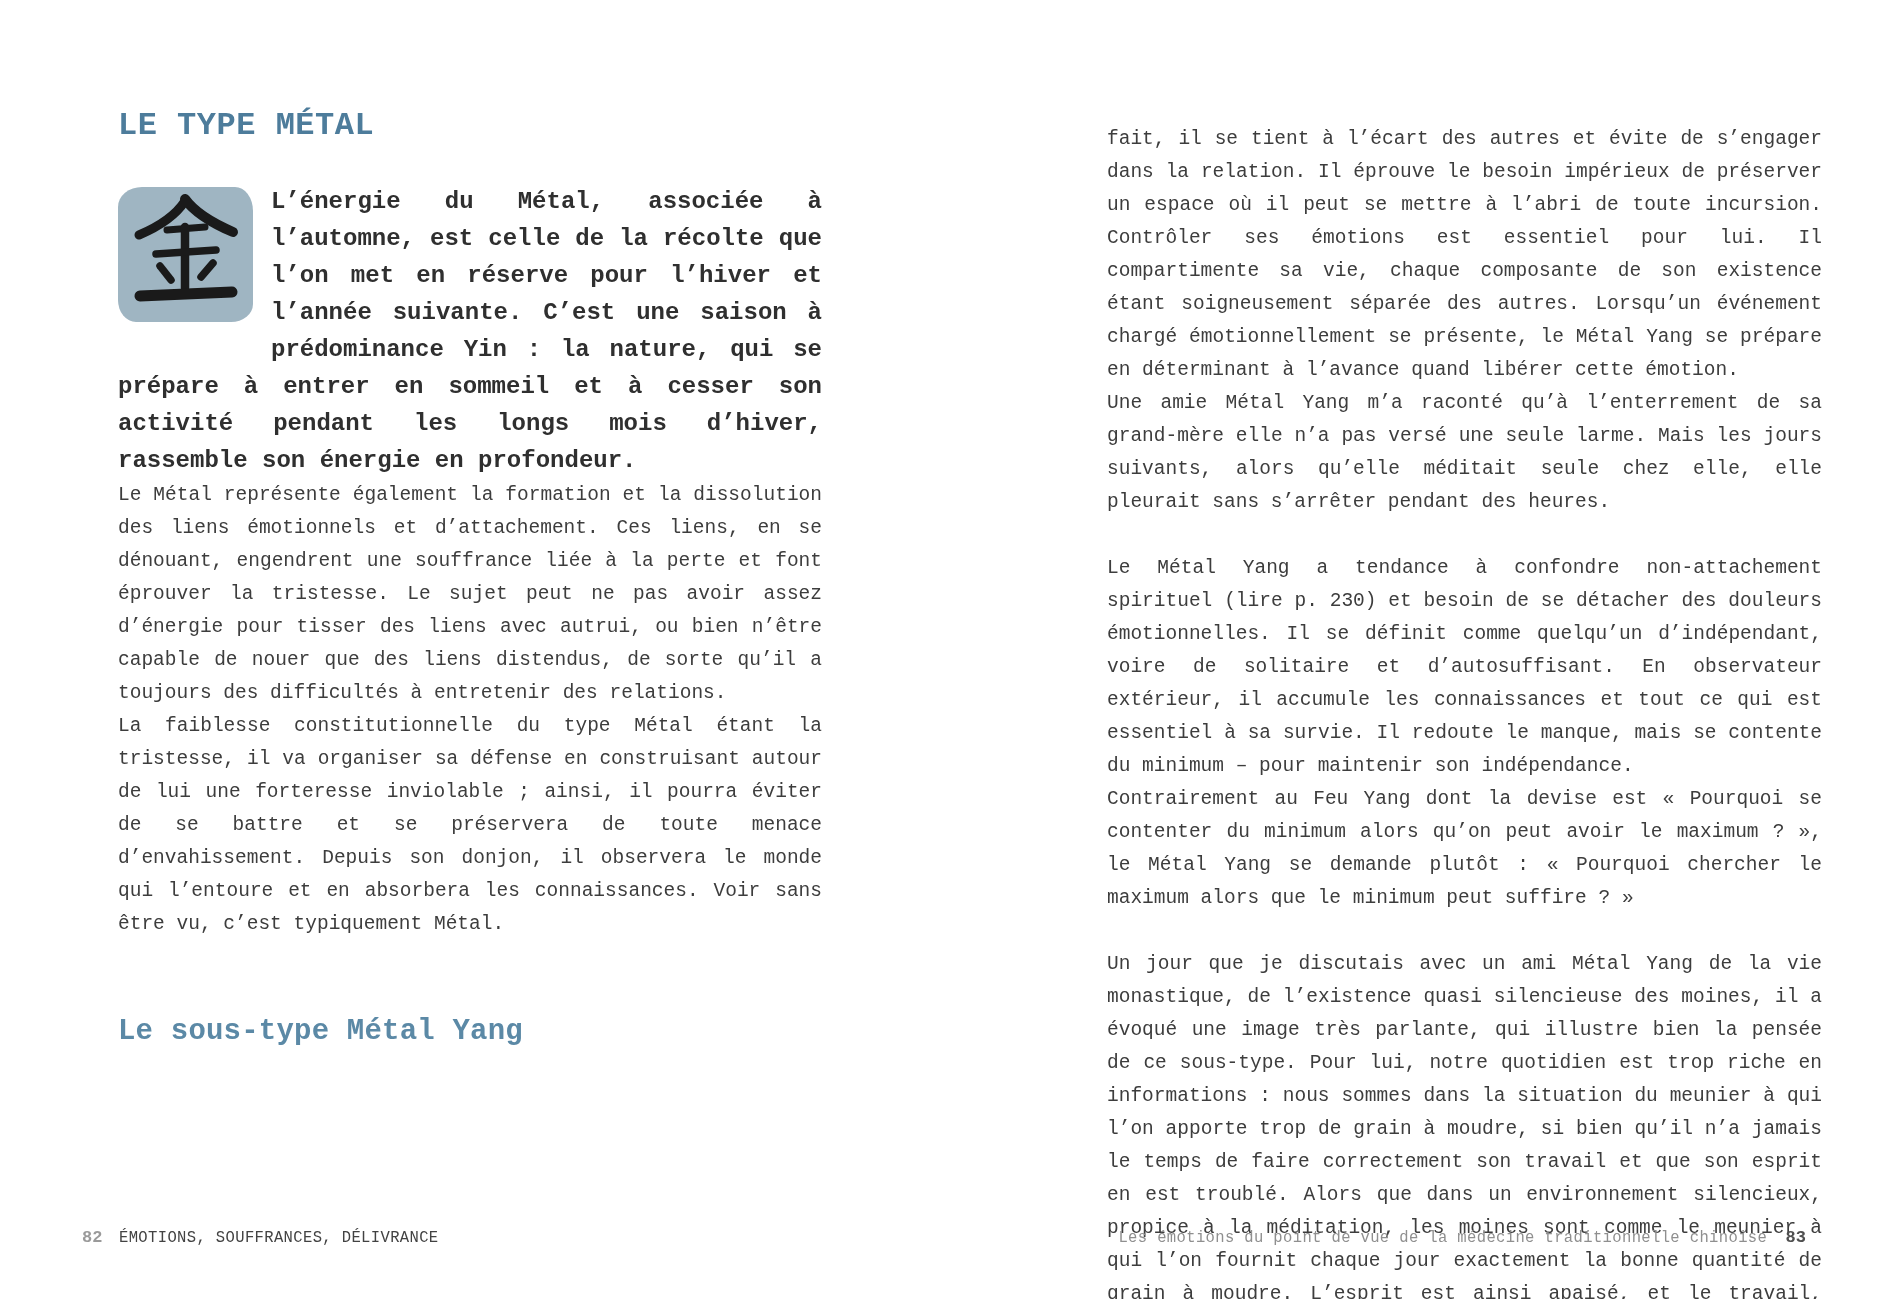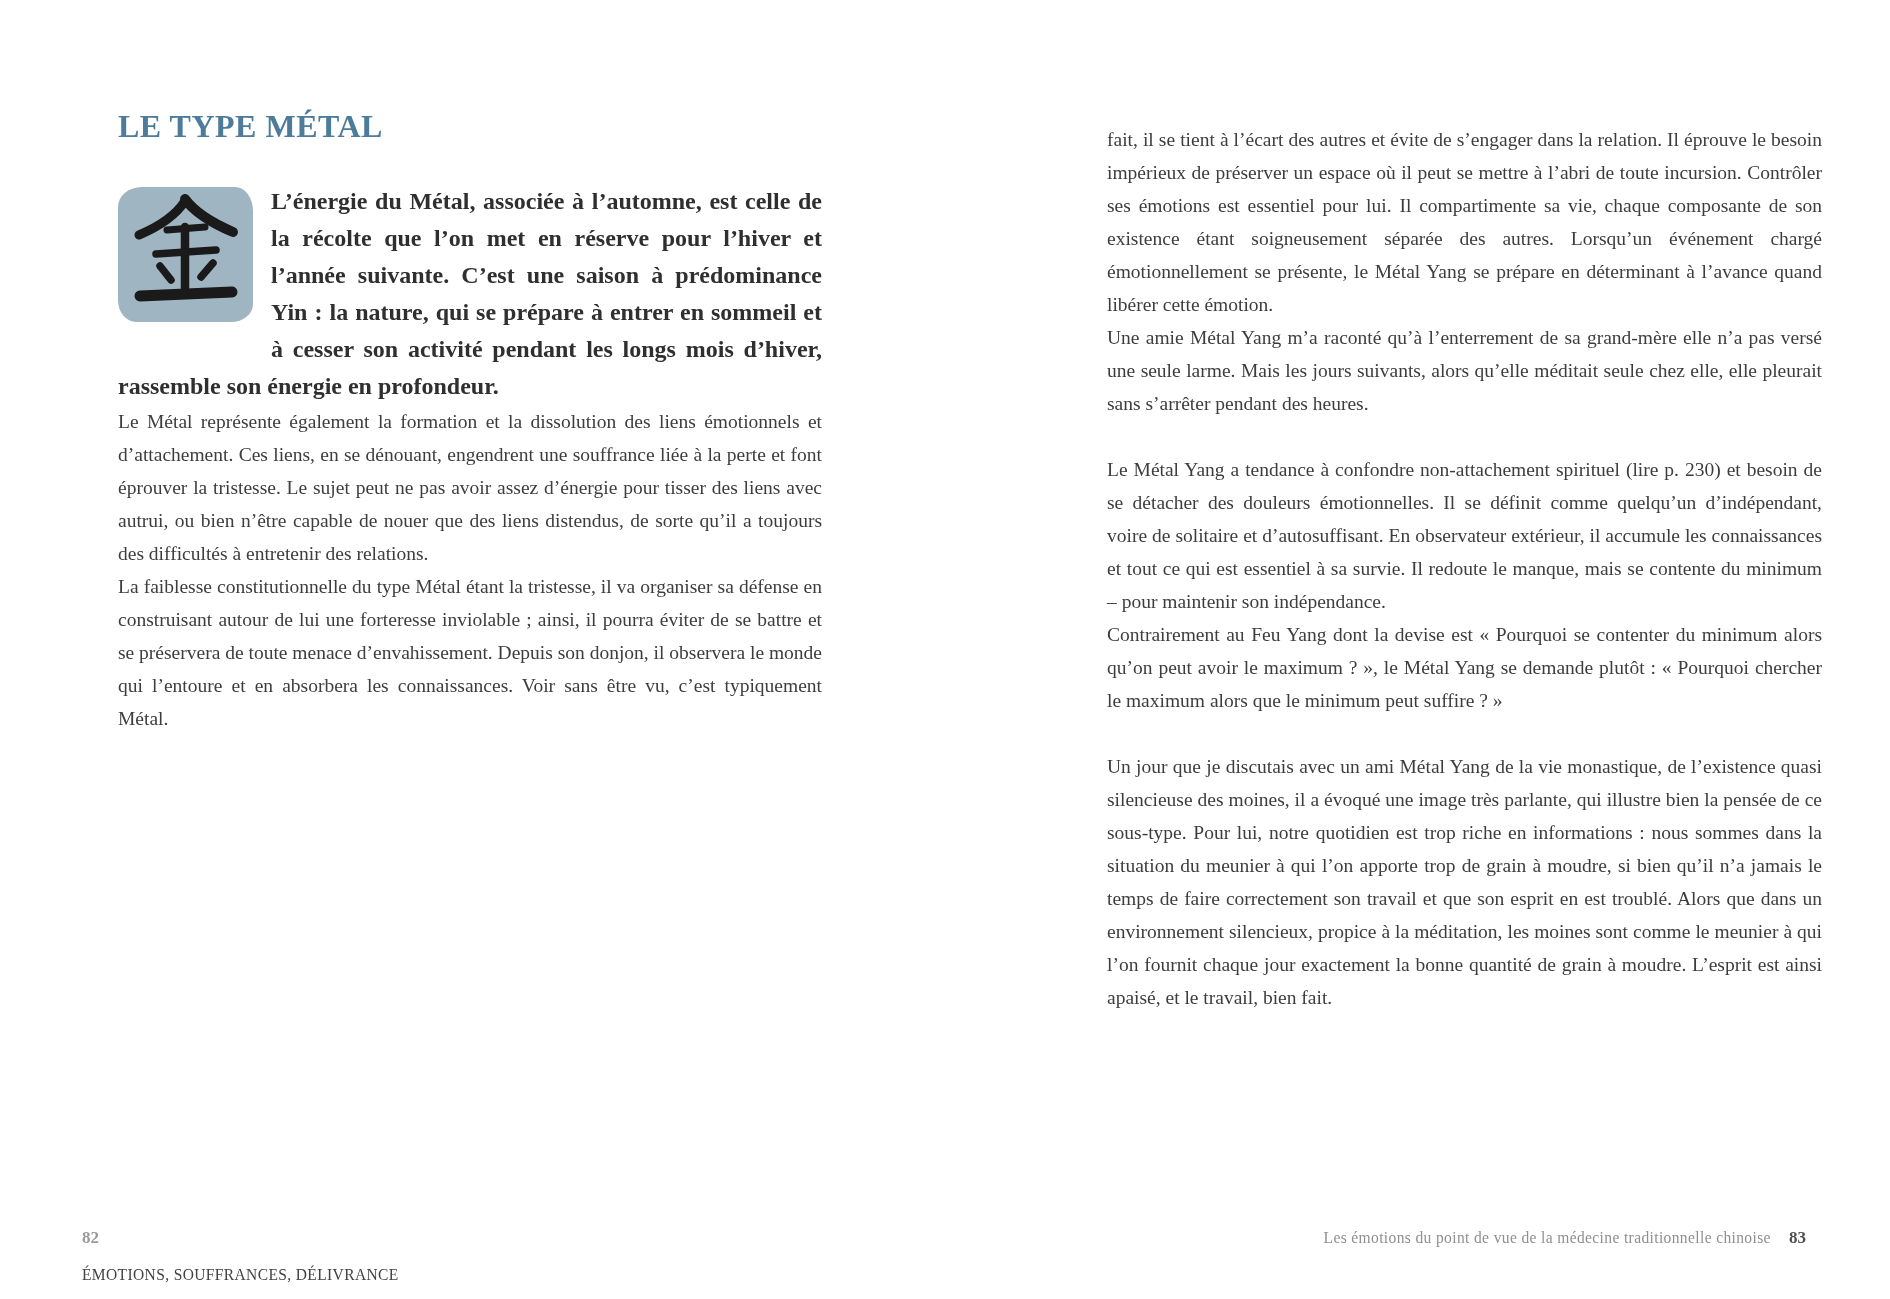--- a/index.html
+++ b/index.html
@@ -1,18 +1,18 @@
 <!DOCTYPE html>
 <html lang="fr"><head>
 <meta charset="utf-8">
 <style>
   html, body { margin:0; padding:0; background:#ffffff; }
   .spread {
     position:relative; width:1890px; height:1299px; background:#ffffff;
-    font-family:Liberation Serif, serif; color:#3f3f3f; overflow:hidden;
+    font-family:Liberation Mono, monospace; color:#3f3f3f; overflow:hidden;
   }
 
   
   .col-left  { position:absolute; left:118px; top:108px; width:704px; }
   .col-right { position:absolute; left:1063px; top:123px; width:715px;margin-left:44px; }
 
   
   h1.chapter {
     margin:0 0 39px 0; font-size:32px; line-height:36px; font-weight:700;
     letter-spacing:0.5px; color:#4d7c9b;
@@ -42,21 +42,21 @@
   }
   p.body.first-after-intro { margin-top:18px; }
   p.body.first-after-sub   { margin-top:26px; }
   p.body.gap-before        { margin-top:33px; }
 
   
   .footer-left, .footer-right {
     position:absolute; top:1228px; display:flex; align-items:baseline;
     white-space:nowrap;
   }
-  .footer-left  { left:82px;  gap:17px;flex-direction:column; }
+  .footer-left  { left:82px;  gap:17px; }
   .footer-right { right:84px; gap:18px; }
   .pagenum { font-size:17px; font-weight:700; }
   .footer-left  .pagenum { color:#9a9a9a; }
   .footer-right .pagenum { color:#4f4f4f; }
   .runhead {
     font-size:16.5px; letter-spacing:0.4px; display:inline-block;
     transform:scaleX(0.94);
   }
   .footer-left  .runhead { color:#424242; transform-origin:left center; }
   .footer-right .runhead { color:#8f8f8f; transform-origin:right center; }
@@ -84,20 +84,21 @@
             <path d="M22,109 L114,105" stroke-width="11"></path>
           </g>
         </svg>
       </div>
       <p class="intro-text">L’énergie du Métal, associée à l’automne, est celle de la récolte que l’on met en réserve pour l’hiver et l’année suivante. C’est une saison à prédominance Yin&nbsp;: la nature, qui se prépare à entrer en sommeil et à cesser son activité pendant les longs mois d’hiver, rassemble son énergie en profondeur.</p>
     </div>
 
     <p class="body">Le Métal représente également la formation et la dissolution des liens émotionnels et d’attachement. Ces liens, en se dénouant, engendrent une souffrance liée à la perte et font éprouver la tristesse. Le sujet peut ne pas avoir assez d’énergie pour tisser des liens avec autrui, ou bien n’être capable de nouer que des liens distendus, de sorte qu’il a toujours des difficultés à entretenir des relations.</p>
     <p class="body">La faiblesse constitutionnelle du type Métal étant la tristesse, il va organiser sa défense en construisant autour de lui une forteresse inviolable&nbsp;; ainsi, il pourra éviter de se battre et se préservera de toute menace d’envahissement. Depuis son donjon, il observera le monde qui l’entoure et en absorbera les connaissances. Voir sans être vu, c’est typiquement Métal.</p>
 
+    <h2 class="subsection">Le sous-type Métal Yang</h2>
 
   </section>
 
   <section class="col-right">
     <p class="body">fait, il se tient à l’écart des autres et évite de s’engager dans la relation. Il éprouve le besoin impérieux de préserver un espace où il peut se mettre à l’abri de toute incursion. Contrôler ses émotions est essentiel pour lui. Il compartimente sa vie, chaque composante de son existence étant soigneusement séparée des autres. Lorsqu’un événement chargé émotionnellement se présente, le Métal Yang se prépare en déterminant à l’avance quand libérer cette émotion.</p>
     <p class="body">Une amie Métal Yang m’a raconté qu’à l’enterrement de sa grand-mère elle n’a pas versé une seule larme. Mais les jours suivants, alors qu’elle méditait seule chez elle, elle pleurait sans s’arrêter pendant des heures.</p>
     <p class="body gap-before">Le Métal Yang a tendance à confondre non-attachement spirituel (lire p. 230) et besoin de se détacher des douleurs émotionnelles. Il se définit comme quelqu’un d’indépendant, voire de solitaire et d’autosuffisant. En observateur extérieur, il accumule les connaissances et tout ce qui est essentiel à sa survie. Il redoute le manque, mais se contente du minimum – pour maintenir son indépendance.</p>
     <p class="body">Contrairement au Feu Yang dont la devise est «&nbsp;Pourquoi se contenter du minimum alors qu’on peut avoir le maximum&nbsp;?&nbsp;», le Métal Yang se demande plutôt&nbsp;: «&nbsp;Pourquoi chercher le maximum alors que le minimum peut suffire&nbsp;?&nbsp;»</p>
     <p class="body gap-before">Un jour que je discutais avec un ami Métal Yang de la vie monastique, de l’existence quasi silencieuse des moines, il a évoqué une image très parlante, qui illustre bien la pensée de ce sous-type. Pour lui, notre quotidien est trop riche en informations&nbsp;: nous sommes dans la situation du meunier à qui l’on apporte trop de grain à moudre, si bien qu’il n’a jamais le temps de faire correctement son travail et que son esprit en est troublé. Alors que dans un environnement silencieux, propice à la méditation, les moines sont comme le meunier à qui l’on fournit chaque jour exactement la bonne quantité de grain à moudre. L’esprit est ainsi apaisé, et le travail, bien fait.</p>
   </section>

